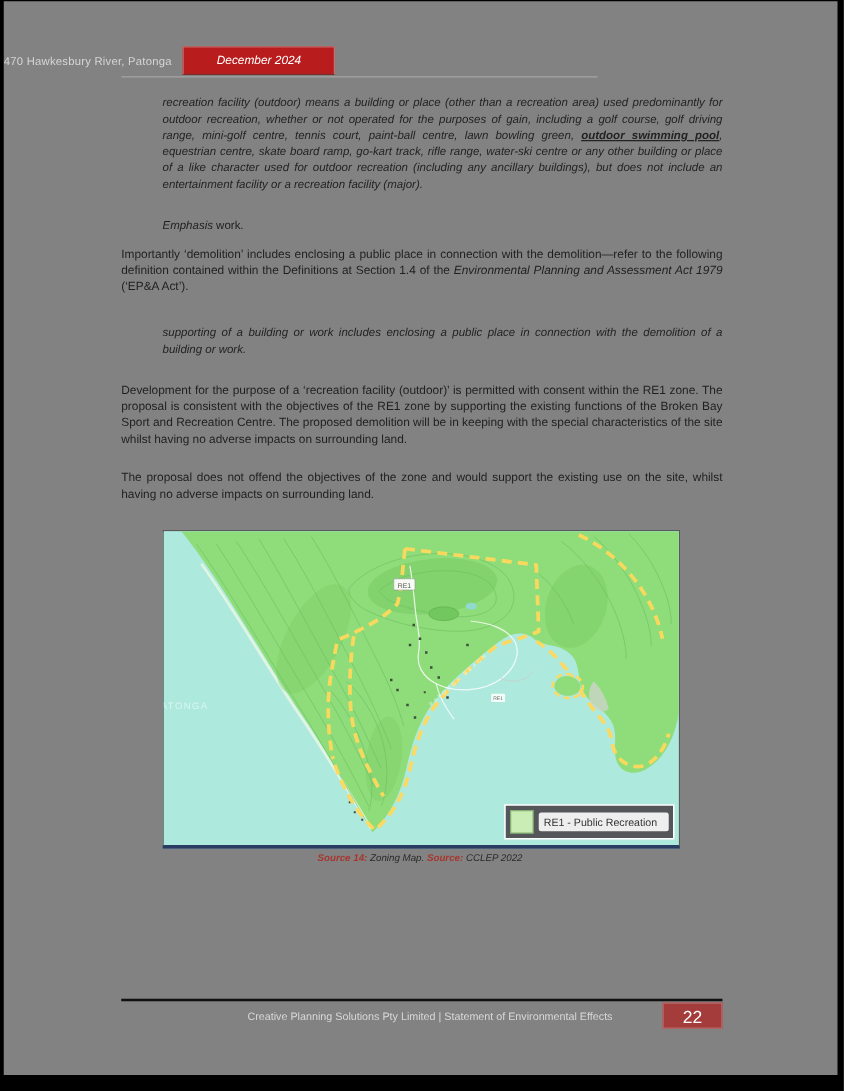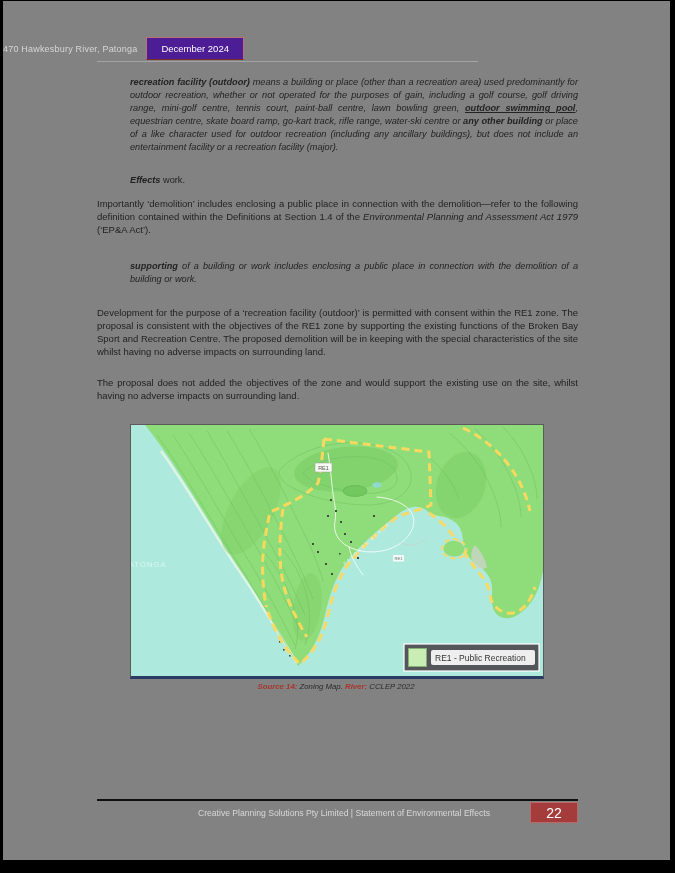--- a/index.html
+++ b/index.html
@@ -17,34 +17,34 @@
     display:flex;align-items:center;position:relative;
   }
   .header-rule{
     position:absolute;left:94px;right:100px;bottom:-2px;height:1px;
     background:rgba(255,255,255,.28);
   }
   .header-project{
     font-size:9px;color:#d6d6d6;margin-right:9px;letter-spacing:.2px;
   }
   .date-badge{
-    background:#4c1d95;border:1px solid #BE6F6F;border-bottom-color:#7d2c2c;
-    color:#fff;font-size:9.5px;padding:0 14px;height:21px;
-    display:flex;align-items:center;
+    background:#b91c1c;border:1px solid #BE6F6F;border-bottom-color:#7d2c2c;
+    color:#fff;font-size:9.5px;padding:0 26px;height:21px;
+    display:flex;align-items:center;font-style:italic;
   }
   
   .content{margin-left:94px;width:481px;color:#1f1f1f;}
   p{margin:0;}
   .justify{text-align:justify;}
   .body-p{font-size:9.5px;line-height:13px;}
   .quote{
     margin-left:33px;font-size:9.2px;line-height:13px;font-style:italic;
     color:#232323;
   }
-  .bi{font-weight:bold;font-style:italic;}
+  .bi{font-weight:normal;font-style:italic;}
   .biu{font-weight:bold;font-style:italic;text-decoration:underline;}
   .i{font-style:italic;}
   .q1{margin-top:16px;}
   .emphasis{margin-top:21px;font-size:9.2px;margin-left:33px;}
   .p1{margin-top:12px;}
   .q2{margin-top:24px;}
   .p2{margin-top:20px;}
   .p3{margin-top:18px;}
   
   .map-wrap{
@@ -79,29 +79,29 @@
   <div class="header">
     <span class="header-project">470 Hawkesbury River, Patonga</span>
     <span class="date-badge">December 2024</span>
     <div class="header-rule"></div>
   </div>
 
   <div class="content">
 
     <p class="quote q1 justify"><span class="bi">recreation facility (outdoor)</span><span> means a building or place (other than a recreation area) used predominantly for outdoor recreation, whether or not operated for the purposes of gain, including a golf course, golf driving range, mini-golf centre, tennis court, paint-ball centre, lawn bowling green, </span><span class="biu">outdoor swimming pool</span><span>, equestrian centre, skate board ramp, go-kart track, rifle range, water-ski centre or </span><span class="bi">any other building</span><span> or place of a like character used for outdoor recreation (including any ancillary buildings), but does not include an entertainment facility or a recreation facility (major).</span></p>
 
-    <p class="emphasis"><span class="bi">Effects</span><span> work.</span></p>
+    <p class="emphasis"><span class="bi">Emphasis</span><span> work.</span></p>
 
     <p class="body-p p1 justify"><span>Importantly ‘demolition’ includes enclosing a public place in connection with the demolition—refer to the following definition contained within the Definitions at Section 1.4 of the </span><span class="i">Environmental Planning and Assessment Act 1979</span><span> (‘EP&amp;A Act’).</span></p>
 
     <p class="quote q2 justify"><span class="bi">supporting</span><span> of a building or work includes enclosing a public place in connection with the demolition of a building or work.</span></p>
 
     <p class="body-p p2 justify">Development for the purpose of a ‘recreation facility (outdoor)’ is permitted with consent within the RE1 zone. The proposal is consistent with the objectives of the RE1 zone by supporting the existing functions of the Broken Bay Sport and Recreation Centre. The proposed demolition will be in keeping with the special characteristics of the site whilst having no adverse impacts on surrounding land.</p>
 
-    <p class="body-p p3 justify">The proposal does not added the objectives of the zone and would support the existing use on the site, whilst having no adverse impacts on surrounding land.</p>
+    <p class="body-p p3 justify">The proposal does not offend the objectives of the zone and would support the existing use on the site, whilst having no adverse impacts on surrounding land.</p>
 
     <div class="map-wrap">
       <svg width="412" height="251" viewBox="0 0 412 251">
 
         <rect x="0" y="0" width="412" height="251" fill="#AEE9DE"></rect>
 
         <path fill="#8FDC7A" d="M 14,0 L 412,0 L 412,146
           C 408,168 400,181 388,189 C 377,197 365,193 362,183 C 359,172 364,162 358,152
           C 352,141 342,140 336,129 C 330,117 334,106 325,98 C 315,89 303,93 295,85
           C 286,79 276,82 266,90 C 248,104 226,122 212,142 C 203,156 198,172 194,190
@@ -193,21 +193,21 @@
 
         <g transform="translate(273,219)">
           <rect x="0" y="0" width="135" height="27" fill="#55565A" stroke="#FFFFFF" stroke-width="1.2"></rect>
           <rect x="4.5" y="4.5" width="18" height="18" fill="#C9EDB4" stroke="#85B074" stroke-width="1"></rect>
           <rect x="27" y="6" width="104" height="15" rx="2" fill="#FFFFFF" opacity=".9"></rect>
           <text x="31" y="17" font-size="8.5" fill="#333333" font-family="Liberation Sans, sans-serif">RE1 - Public Recreation</text>
         </g>
       </svg>
     </div>
 
-    <div class="caption"><span class="cap-red">Source 14:</span><span> Zoning Map. </span><span class="cap-red">River:</span><span> CCLEP 2022</span></div>
+    <div class="caption"><span class="cap-red">Source 14:</span><span> Zoning Map. </span><span class="cap-red">Source:</span><span> CCLEP 2022</span></div>
 
   </div>
 
   <div class="footer">
     <div class="footer-rule"></div>
     <div class="footer-row">
       <span class="footer-text">Creative Planning Solutions Pty Limited | Statement of Environmental Effects</span>
       <span class="page-badge">22</span>
     </div>
   </div>

